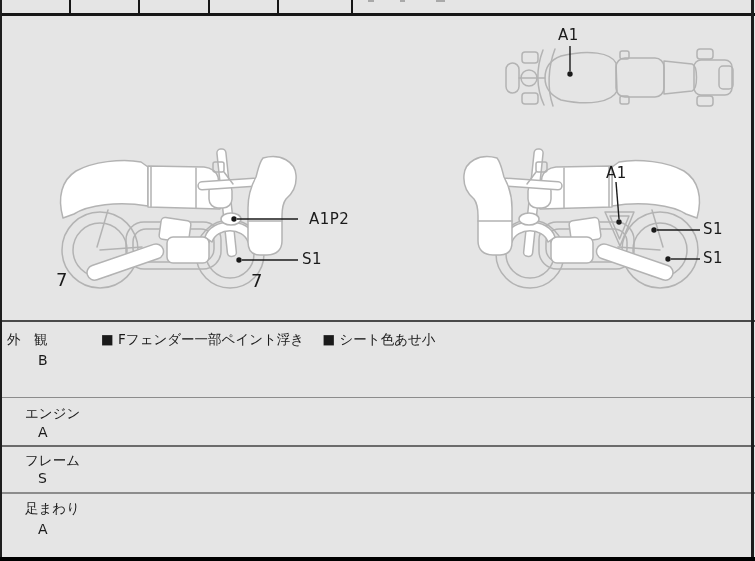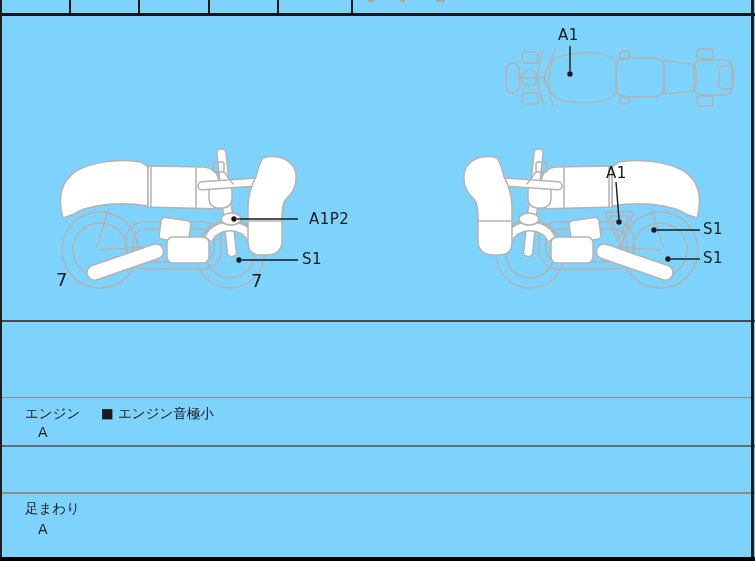--- a/index.html
+++ b/index.html
@@ -1,18 +1,18 @@
 <!DOCTYPE html>
 <html><head>
 <meta charset="utf-8">
 <style>
   html,body{margin:0;padding:0;background:#fff;}
   body{width:755px;height:561px;overflow:hidden;
        font-family:"DejaVu Sans","Liberation Sans",sans-serif;color:#1a1a1a;}
-  .sheet{position:relative;width:755px;height:561px;background:#7dd3fc;}
+  .sheet{position:relative;width:755px;height:561px;background:#e5e5e5;}
   
   .hdr-divider{position:absolute;top:0;width:2px;height:13px;background:#161616;}
   .hdr-border{position:absolute;top:13px;left:0;width:755px;height:3px;background:#161616;}
   .remnant{position:absolute;top:0;height:2px;background:#a9a9a9;}
   
   .border-left{position:absolute;left:0;top:0;width:2px;height:561px;background:#1d1d1d;}
   .border-right{position:absolute;left:751px;top:0;width:3px;height:561px;background:#1d1d1d;}
   .border-bottom{position:absolute;left:0;top:557px;width:755px;height:4px;background:#000;}
   
   .rule{position:absolute;left:0;width:755px;}
@@ -147,29 +147,38 @@
   <span class="dlabel seven" style="left:251px;top:272px">7</span>
   <span class="dlabel" style="left:606px;top:166px">A1</span>
   <span class="dlabel" style="left:703px;top:222px">S1</span>
   <span class="dlabel" style="left:703px;top:251px">S1</span>
 
   <div class="rule rule-main"></div>
   <div class="rule rule-1"></div>
   <div class="rule rule-2"></div>
   <div class="rule rule-3"></div>
 
+  <div class="insp-row" style="top:322px;height:75px">
+    <div class="cat" style="left:5px;top:9px">外　観</div>
+    <div class="grade" style="top:30px">B</div>
+    <div class="notes" style="top:9px">
+      <span class="note">■ Fフェンダー一部ペイント浮き</span>
+      <span class="note">■ シート色あせ小</span>
+    </div>
+  </div>
 
   <div class="insp-row" style="top:397px;height:36px">
     <div class="cat">エンジン</div>
     <div class="grade">A</div>
-    <div class="notes">
-      <span class="note">■ エンジン音極小</span>
-    </div>
   </div>
 
+  <div class="insp-row" style="top:446px;height:46px">
+    <div class="cat" style="top:6px">フレーム</div>
+    <div class="grade" style="top:24px">S</div>
+  </div>
 
   <div class="insp-row" style="top:494px;height:70px">
     <div class="cat" style="top:6px">足まわり</div>
     <div class="grade">A</div>
   </div>
 
   <div class="border-left"></div>
   <div class="border-right"></div>
   <div class="border-bottom"></div>
 </div>

